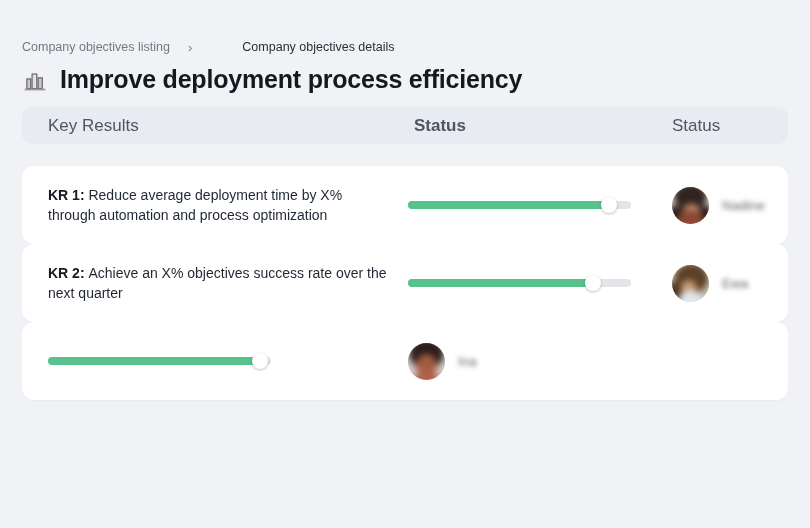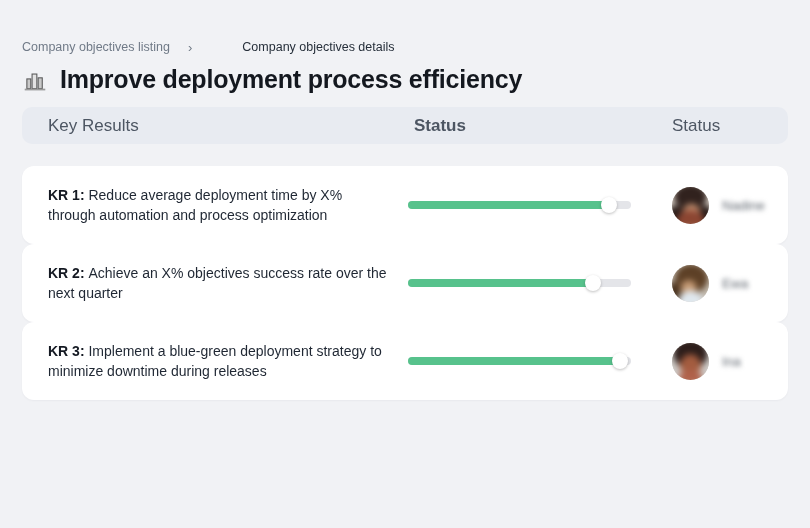--- a/index.html
+++ b/index.html
@@ -213,24 +213,20 @@
       </div>
       <div class="owner-cell">
         <div class="avatar ava-2">
             <div class="ava-art"></div>
           </div>
         <span class="owner-name">Ewa</span>
       </div>
     </div>
 
     <div class="row-card grid3">
-      <div class="kr-cell">
-        <span class="kr-label">KR 3: </span>
-        <span>Implement a blue-green deployment strategy to minimize downtime during releases</span>
-      </div>
       <div class="progress">
         <div class="fill" style="width: 95%;"></div>
         <div class="thumb" style="left: calc(95% - 8px);"></div>
       </div>
       <div class="owner-cell">
         <div class="avatar ava-3">
             <div class="ava-art"></div>
           </div>
         <span class="owner-name">Ina</span>
       </div>

